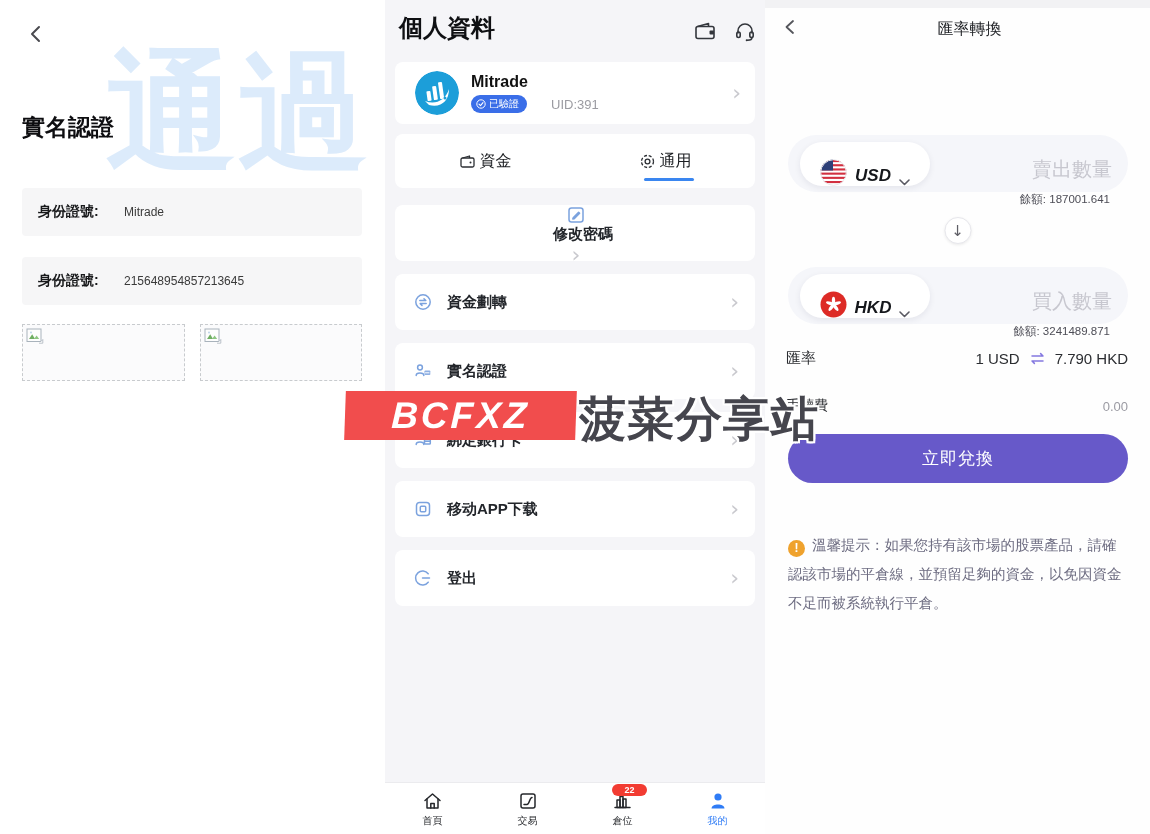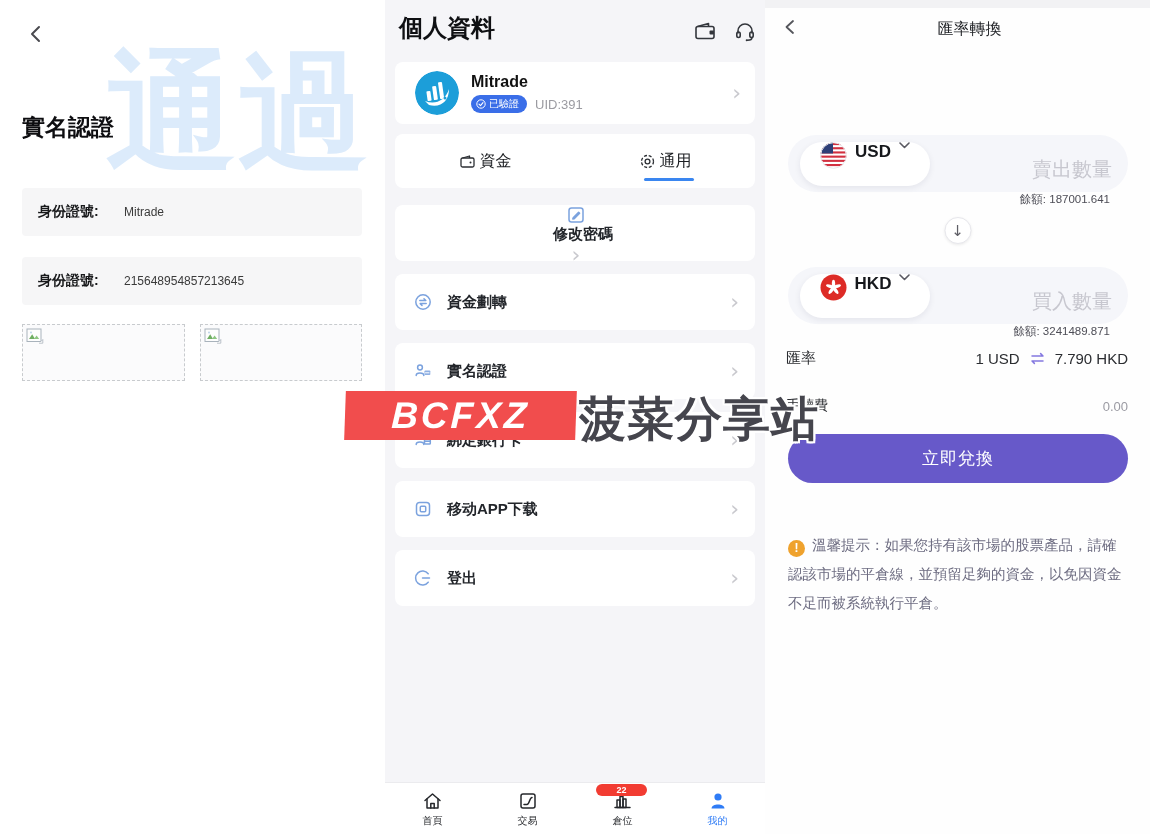--- a/index.html
+++ b/index.html
@@ -25,21 +25,21 @@
   
   .mid-panel { position:absolute; left:385px; top:0; width:380px; height:834px; background:#f5f5f8; overflow:hidden; }
   .mp-title { position:absolute; left:14px; top:12px; font-size:24px; font-weight:800; color:#0f1013; }
   .mp-hicon { position:absolute; top:19px; width:24px; height:24px; cursor:pointer; }
   .mp-hicon.wallet { left:308px; } .mp-hicon.headset { left:348px; }
   .card { position:absolute; left:10px; width:360px; background:#fff; border-radius:8px; }
   .user-card { top:62px; height:62px; display:flex; align-items:center; padding:0 14px 0 20px; cursor:pointer; }
   .avatar { width:44px; height:44px; border-radius:50%; flex:0 0 44px; }
   .user-info { margin-left:12px; flex:1; }
   .user-name { font-size:16px; font-weight:800; color:#111; }
-  .user-meta { display:flex; align-items:center; margin-top:4px; gap:8px; }
+  .user-meta { display:flex; align-items:center; margin-top:4px; gap:24px; }
   .verify-badge { display:inline-flex; align-items:center; gap:3px; background:#3a6ee8; color:#fff;
       font-size:10px; border-radius:9px; padding:2px 8px 2px 5px; }
   .uid { font-size:13px; color:#9b9ba1; }
   .chev { color:#c9c9ce; font-size:22px; line-height:1; font-family:"DejaVu Sans",sans-serif; }
   .tabs-card { top:134px; height:54px; display:flex; }
   .tab { flex:1; display:flex; align-items:center; justify-content:center; gap:4px; font-size:16px;
       color:#1c1e22; position:relative; cursor:pointer; }
   .tab .underline { position:absolute; bottom:7px; left:50%; transform:translateX(-42%); width:50px; height:3px;
       border-radius:2px; background:#3a86f0; display:none; }
   .tab.active .underline { display:block; }
@@ -48,31 +48,31 @@
   .menu-row .mlabel { margin-left:14px; font-size:15px; font-weight:700; color:#23262b; flex:1; }
   .m0{top:205px;flex-direction:column;} .m1{top:274px;} .m2{top:343px;} .m3{top:412px;} .m4{top:481px;} .m5{top:550px;}
   .bottom-nav { position:absolute; left:0; bottom:0; width:380px; height:52px; background:#fff;
       border-top:1px solid #ebebee; display:flex; }
   .nav-item { flex:1; display:flex; flex-direction:column; align-items:center; justify-content:center;
       gap:2px; cursor:pointer; color:#26282c; }
   .nav-item .nlabel { font-size:10px; }
   .nav-item.active { color:#2f7cf6; }
   .nav-icon-wrap { position:relative; width:24px; height:22px; display:flex; align-items:center; justify-content:center; }
   .nav-badge { position:absolute; top:-6px; right:-12px; background:#f23c32; color:#fff; font-size:9px;
-      font-weight:700; border-radius:8px; padding:1px 20px; min-width:16px; text-align:center; }
+      font-weight:700; border-radius:8px; padding:1px 12px; min-width:16px; text-align:center; }
 
   
   .right-panel { position:absolute; left:765px; top:0; width:385px; height:834px; background:#fefefe; }
   .rp-topstrip { position:absolute; left:0; top:0; width:385px; height:8px; background:#f2f2f4; }
   .rp-back { position:absolute; left:16px; top:18px; width:18px; height:18px; cursor:pointer; }
   .rp-title { position:absolute; left:12px; top:19px; width:385px; text-align:center; font-size:16px; color:#222428; }
   .fx-card { position:absolute; left:23px; width:340px; height:57px; background:#f5f6fa; border-radius:29px; }
   .fx-card.sell { top:135px; } .fx-card.buy { top:267px; }
   .cur-pill { position:absolute; left:12px; top:7px; width:130px; height:44px; border-radius:22px; background:#fff;
-      box-shadow:0 2px 6px rgba(30,30,60,.08); display:flex; align-items:flex-start; justify-content:center; gap:8px; cursor:pointer; }
+      box-shadow:0 2px 6px rgba(30,30,60,.08); display:flex; align-items:flex-end; justify-content:center; gap:8px; cursor:pointer;font-style:italic; }
   .cur-code { font-size:17px; font-weight:600; color:#16181c; }
   .balance { position:absolute; right:18px; top:9px; font-size:11.5px; color:#4e4e57;margin-top:48px; }
   .amount-input { position:absolute; right:16px; top:23px; width:175px; border:none; background:transparent;
       text-align:right; font-size:20px; color:#333; font-family:"Liberation Sans",sans-serif; outline:none; }
   .amount-input::placeholder { color:#c7c7cf; }
   .arrow-circle { position:absolute; left:50%; transform:translateX(-50%); top:217px; width:27px; height:27px;
       border-radius:50%; background:#fff; border:1px solid #e7e7ec; box-shadow:0 1px 3px rgba(0,0,0,.08);
       display:flex; align-items:center; justify-content:center; font-size:15px; color:#5f5f66; cursor:pointer;
       font-family:"DejaVu Sans",sans-serif; }
   .rate-row { position:absolute; left:21px; top:349px; width:342px; display:flex; align-items:center; }

